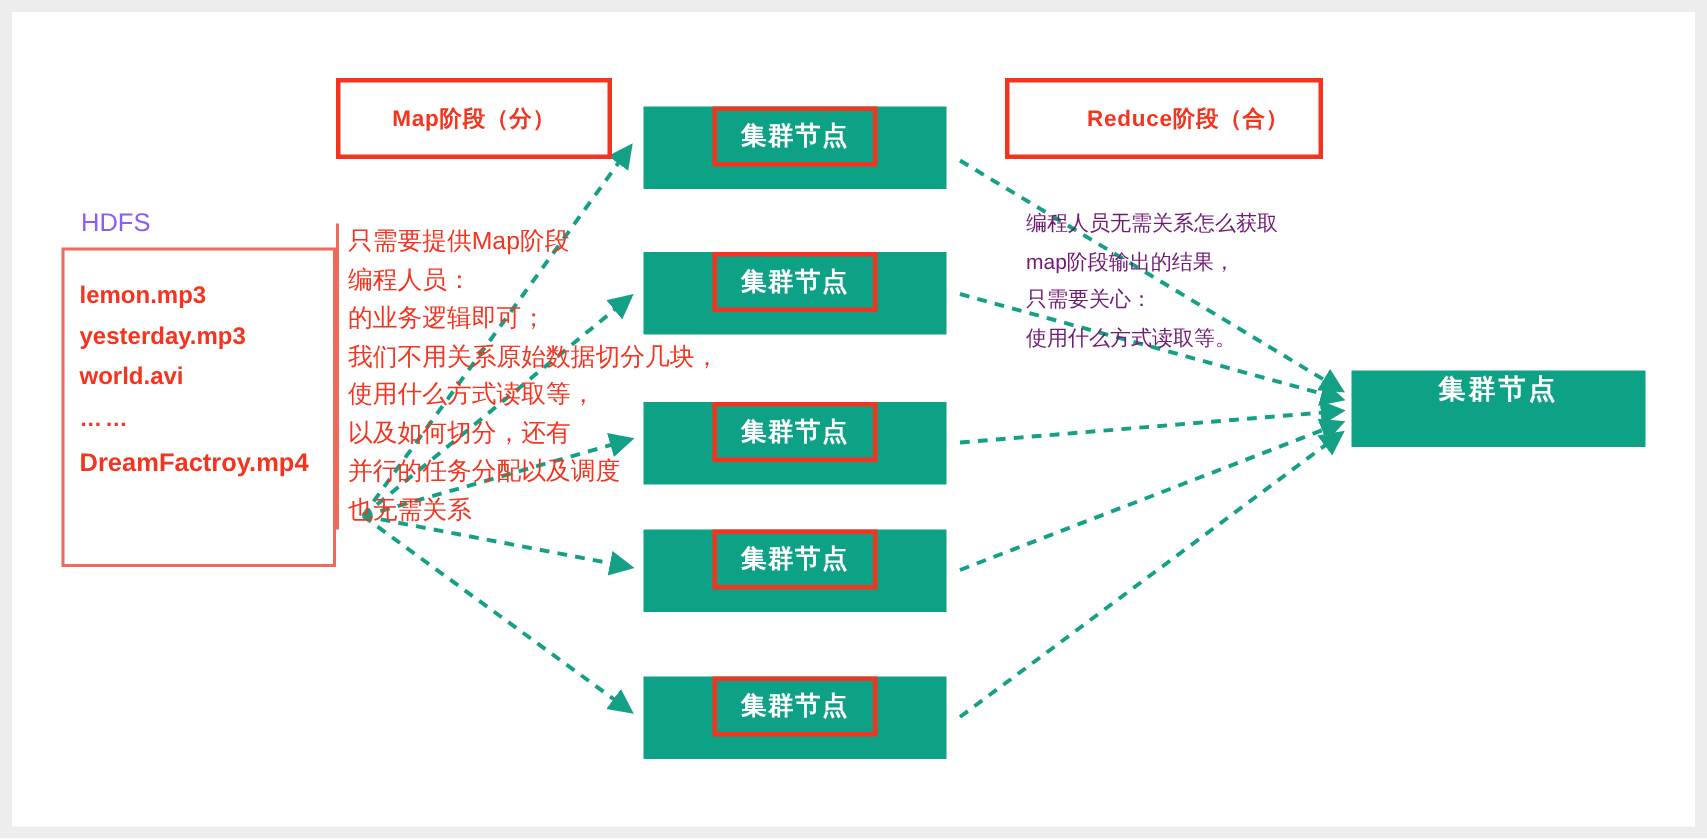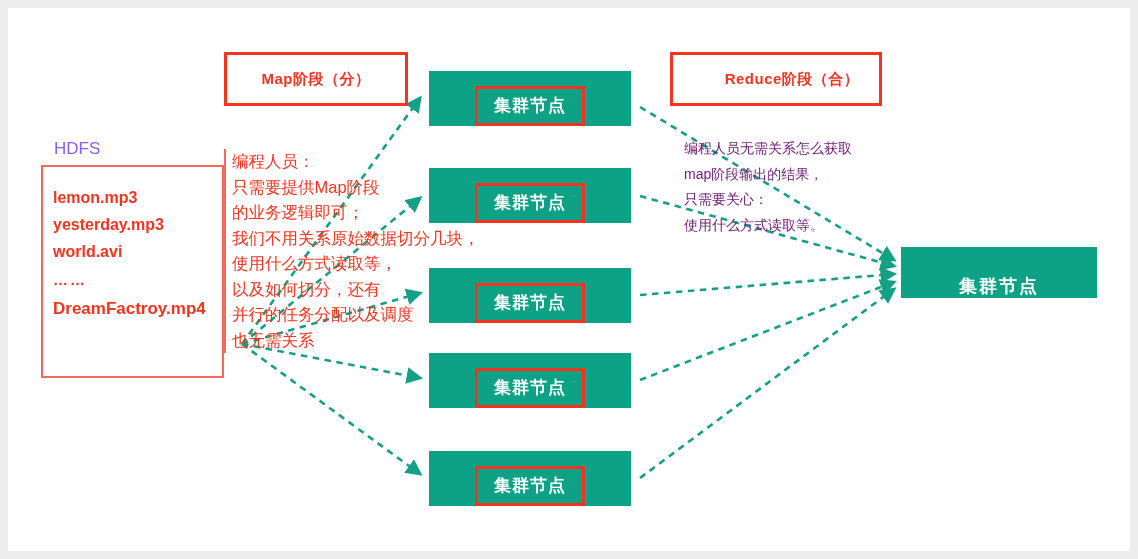--- a/index.html
+++ b/index.html
@@ -112,21 +112,21 @@
     font-size: 14px;
     line-height: 25.5px;
     white-space: nowrap;
   }
 
   
   .node {
     position: absolute;
     background: #0da186;
     display: flex;
-    align-items: flex-end;
+    align-items: flex-start;
     justify-content: center;
     box-sizing: border-box;
   }
   .node .node-inner {
     border: 3px solid #f5341f;
     padding: 5px 16px 6px 16px;
     box-sizing: border-box;
     display: flex;
     align-items: center;
     justify-content: center;
@@ -193,22 +193,22 @@
 
     <div id="hdfs-box">
       <div class="file-item">lemon.mp3</div>
       <div class="file-item">yesterday.mp3</div>
       <div class="file-item">world.avi</div>
       <div class="file-item ellipsis">……</div>
       <div class="file-item big">DreamFactroy.mp4</div>
     </div>
 
     <div id="map-note">
+      <div class="note-line">只需要提供Map阶段</div>
       <div class="note-line">编程人员：</div>
-      <div class="note-line">只需要提供Map阶段</div>
       <div class="note-line">的业务逻辑即可；</div>
       <div class="note-line">我们不用关系原始数据切分几块，</div>
       <div class="note-line">使用什么方式读取等，</div>
       <div class="note-line">以及如何切分，还有</div>
       <div class="note-line">并行的任务分配以及调度</div>
       <div class="note-line">也无需关系</div>
     </div>
 
     <div id="reduce-note">
       <div class="note-line">编程人员无需关系怎么获取</div>

